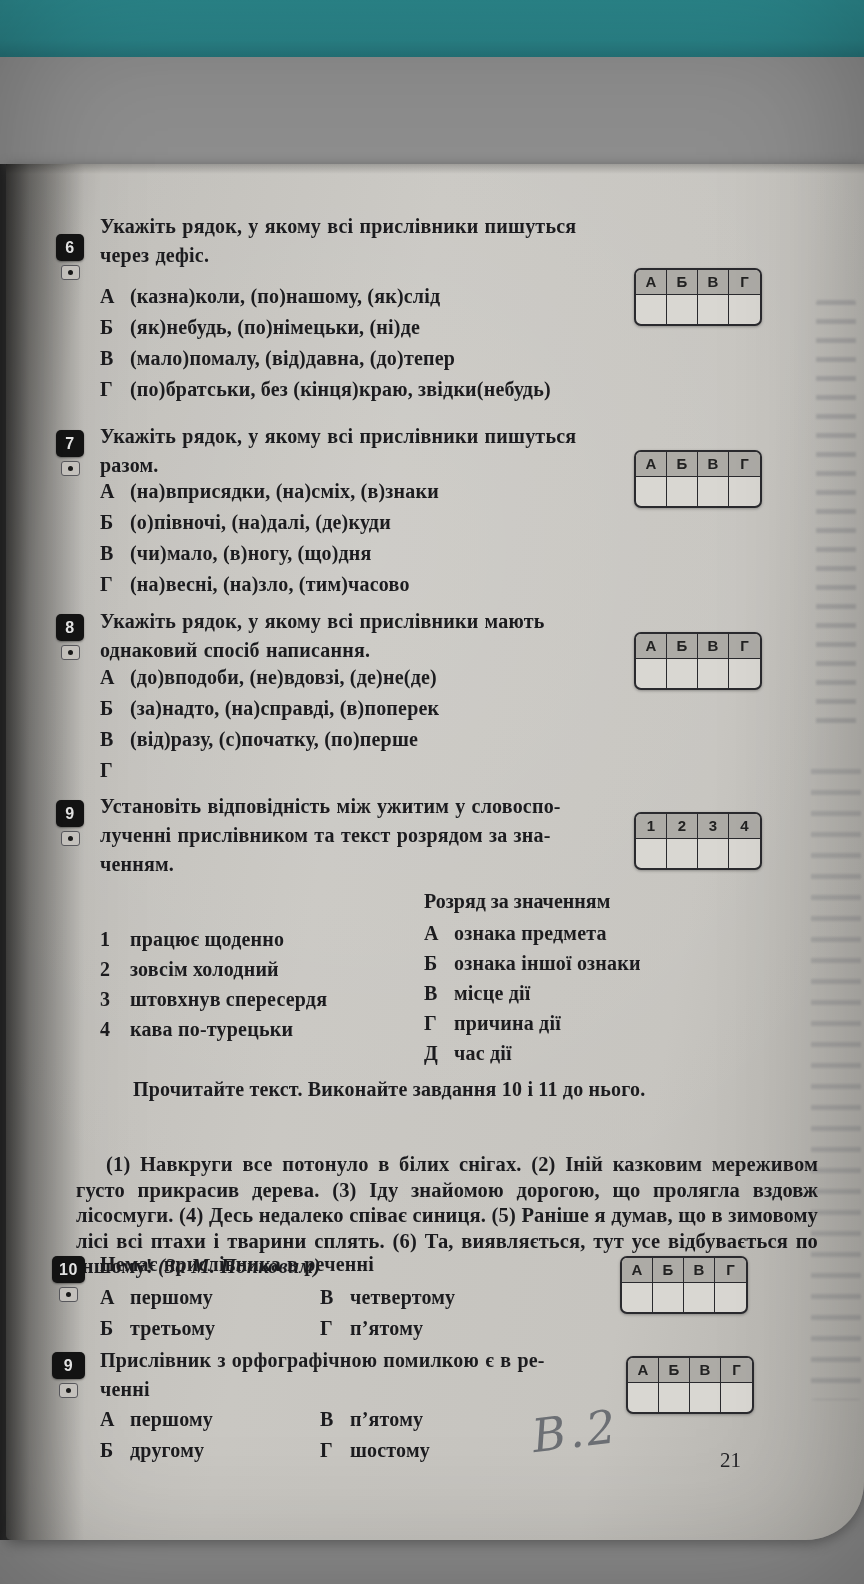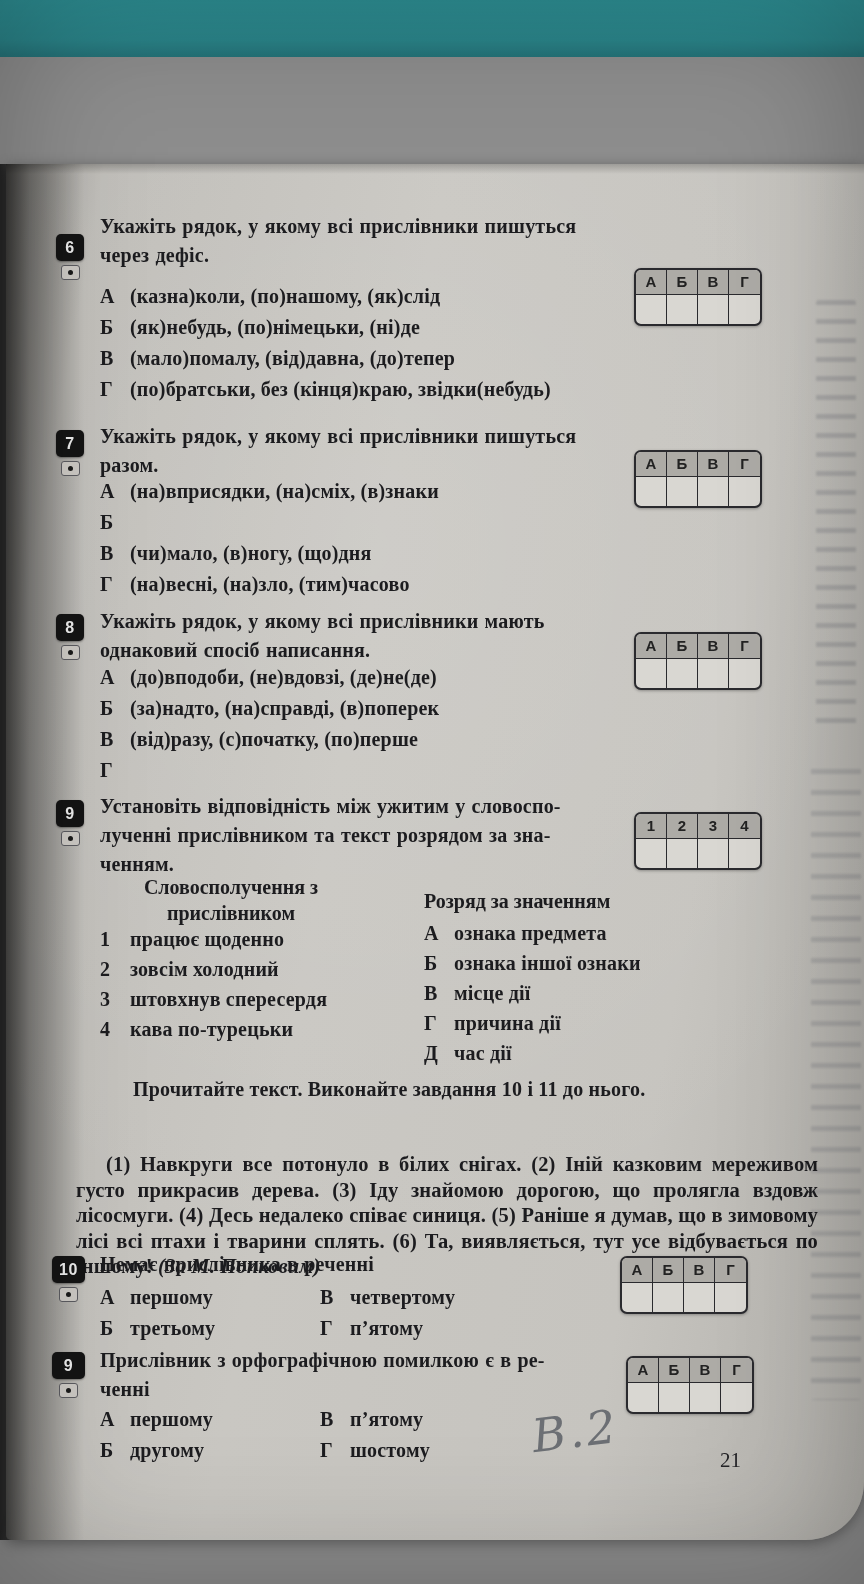--- a/index.html
+++ b/index.html
@@ -152,20 +152,21 @@
           <span></span>
       </div>
     </div>
     <div class="opts" style="left:100px;top:480px;">
       <div class="opt">
           <span class="letter">А</span>
           <span>(на)вприсядки, (на)сміх, (в)знаки</span>
         </div>
       <div class="opt">
           <span class="letter">Б</span>
+          <span>(о)півночі, (на)далі, (де)куди</span>
         </div>
       <div class="opt">
           <span class="letter">В</span>
           <span>(чи)мало, (в)ногу, (що)дня</span>
         </div>
       <div class="opt">
           <span class="letter">Г</span>
           <span>(на)весні, (на)зло, (тим)часово</span>
         </div>
     </div>
@@ -223,21 +224,20 @@
         <span>3</span>
         <span>4</span>
       </div>
       <div class="agrid-body">
         <span></span>
           <span></span>
           <span></span>
           <span></span>
       </div>
     </div>
-    <div class="match-header-left" style="left:122px;top:874px;">Словосполучення з прислівником</div>
     <div class="match-header-right" style="left:424px;top:888px;">Розряд за значенням</div>
     <div class="opts" style="left:100px;top:928px;gap:7px;">
       <div class="opt">
           <span class="letter">1</span>
           <span>працює щоденно</span>
         </div>
       <div class="opt">
           <span class="letter">2</span>
           <span>зовсім холодний</span>
         </div>

